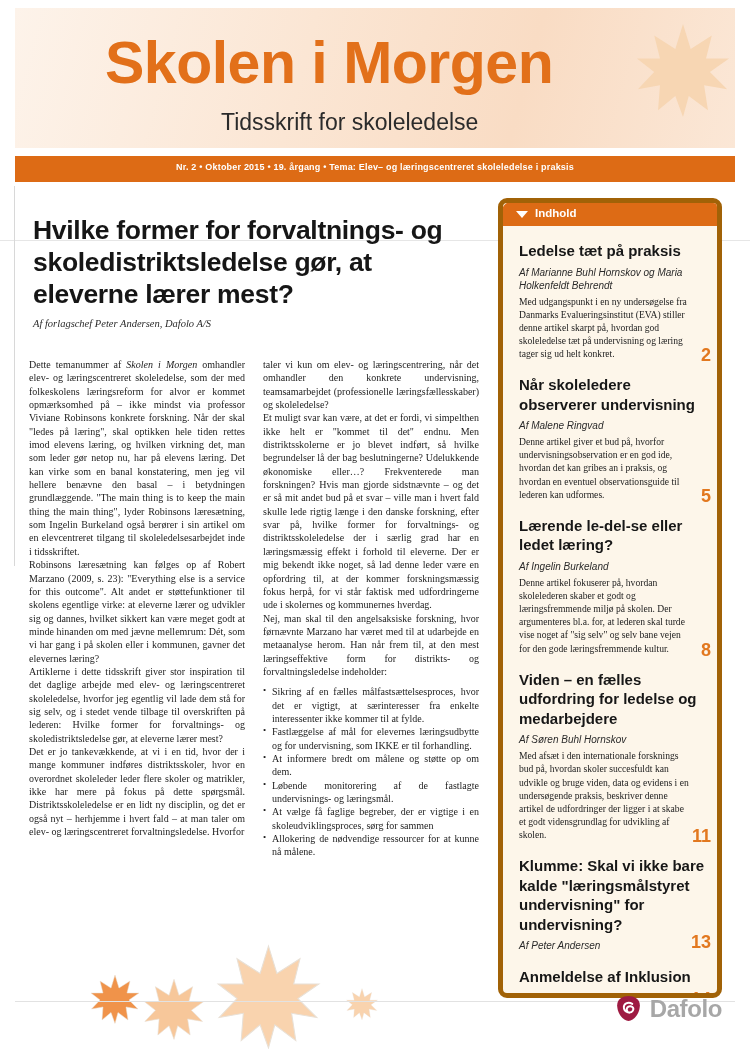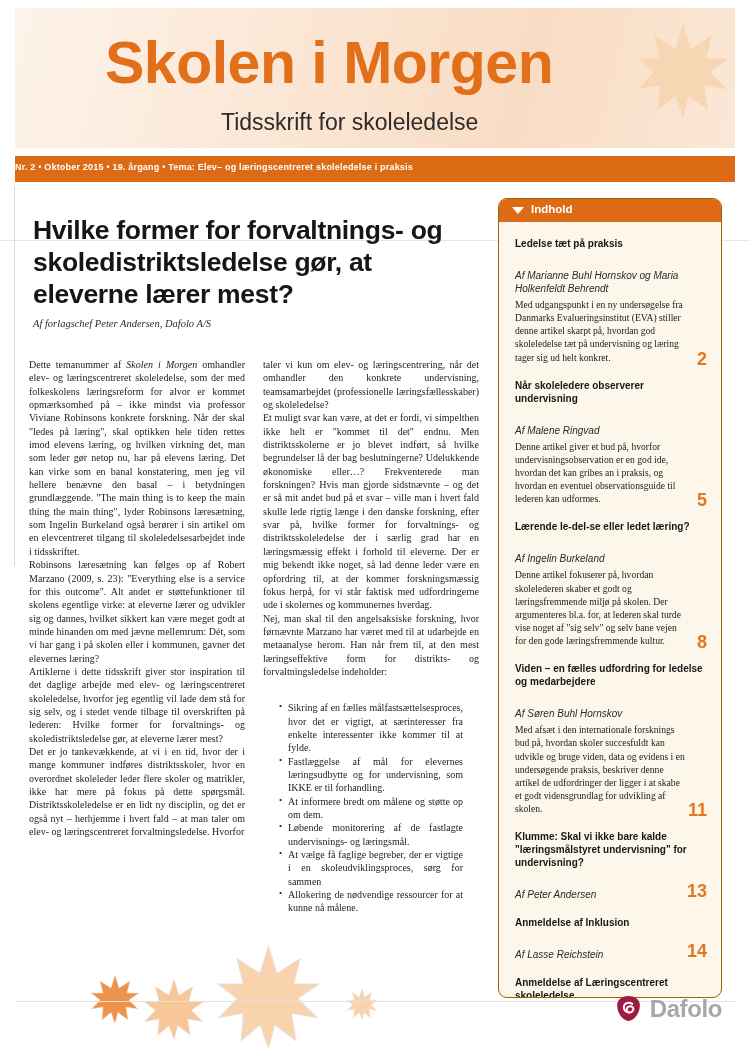--- a/index.html
+++ b/index.html
@@ -65,20 +65,21 @@
     top: 156px;
     width: 720px;
     height: 26px;
     background: #dd6b15;
   }
   .issue-band-text {
     position: absolute;
     left: 0;
     right: 0;
     top: 6px;
+    text-align: center;
     font-family: "Liberation Sans", sans-serif;
     font-weight: bold;
     font-size: 9px;
     letter-spacing: 0.2px;
     color: #ffffff;
     white-space: nowrap;
   }
 
   
   .edge-rule {
@@ -131,21 +132,21 @@
     line-height: 1.335;
     text-align: justify;
     color: #1c1c1c;
     hyphens: none;
   }
   .col p { margin: 0; }
   .col p + p { margin-top: 0px; }
   .col-left  { left: 29px;  width: 216px; height: 625px; overflow: hidden; }
   .col-right { left: 263px; width: 216px; height: 625px; overflow: hidden; font-family: Liberation Serif, serif; }
   .col em { font-style: italic; }
-  .bullets { margin: 16px; padding: 0; list-style: none; }
+  .bullets { margin: 0; padding: 0; list-style: none; }
   .bullets li {
     position: relative;
     padding-left: 9px;
     margin: 0;
     text-align: justify;
   }
   .bullets li::before {
     content: "\2022";
     position: absolute;
     left: 0;
@@ -154,21 +155,21 @@
   }
   .bullets-spacer { height: 7px; }
 
   
   .toc {
     position: absolute;
     left: 498px;
     top: 198px;
     width: 224px;
     height: 800px;
-    border: 1px solid #a16207;
+    border: 5px solid #a16207;
     border-radius: 9px;
     background: #fdf6ea;
     box-sizing: border-box;
     overflow: hidden;
   }
   .toc-head {
     position: absolute;
     left: -1px;
     top: -1px;
     width: 226px;
@@ -202,31 +203,31 @@
     top: 24px;
     width: 224px;
     padding: 14px 16px 10px 16px;
     box-sizing: border-box;
   }
   .toc-item { position: relative; margin-bottom: 15px; }
   .toc-item:last-child { margin-bottom: 0; }
   .toc-title {
     font-family: "Liberation Sans", sans-serif;
     font-weight: bold;
-    font-size: 10px;
+    font-size: 15px;
     line-height: 1.3;
     color: #171717;
   }
   .toc-author {
     font-family: "Liberation Sans", sans-serif;
     font-style: italic;
     font-size: 10px;
     line-height: 1.3;
     color: #2a2a2a;
-    margin-top: 19px;
+    margin-top: 5px;
   }
   .toc-desc {
     font-family: "Liberation Serif", serif;
     font-size: 9.6px;
     line-height: 1.37;
     color: #222222;
     margin-top: 3px;
     width: 170px;
   }
   .toc-page {

